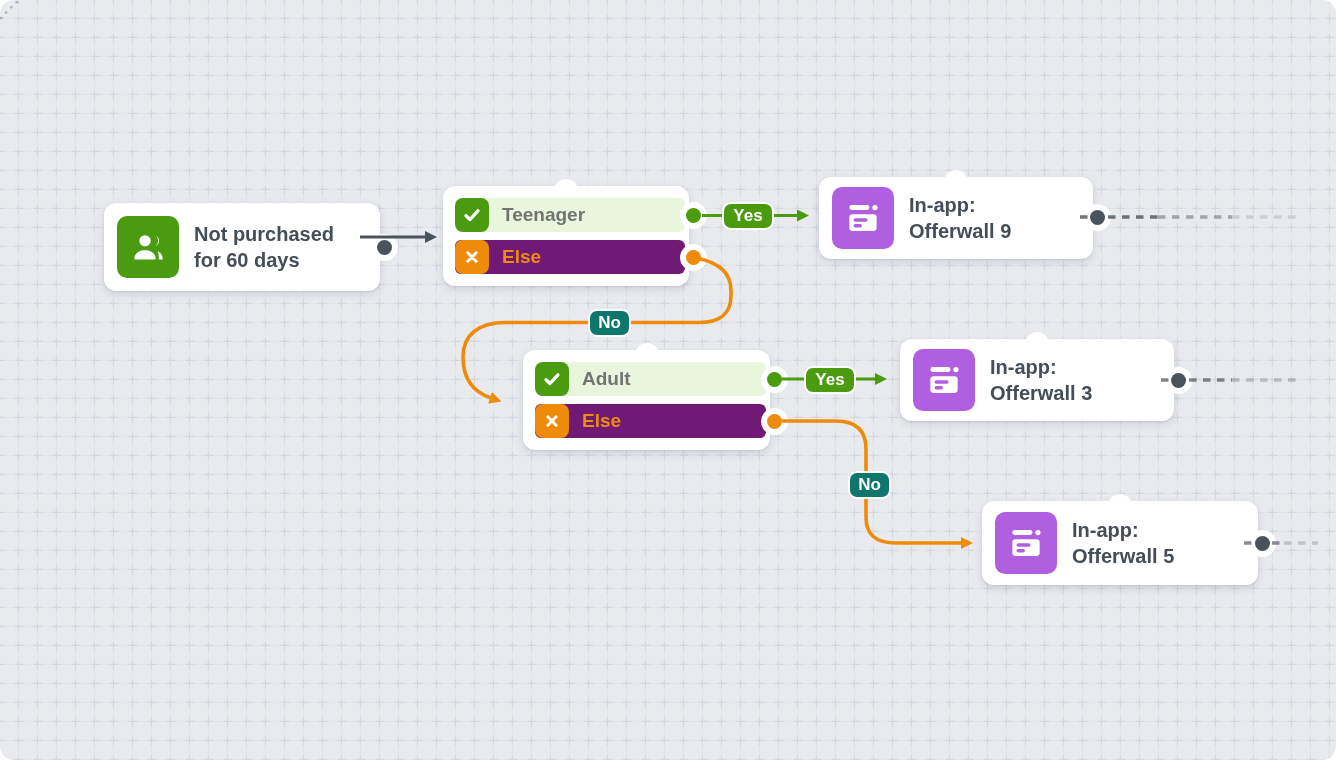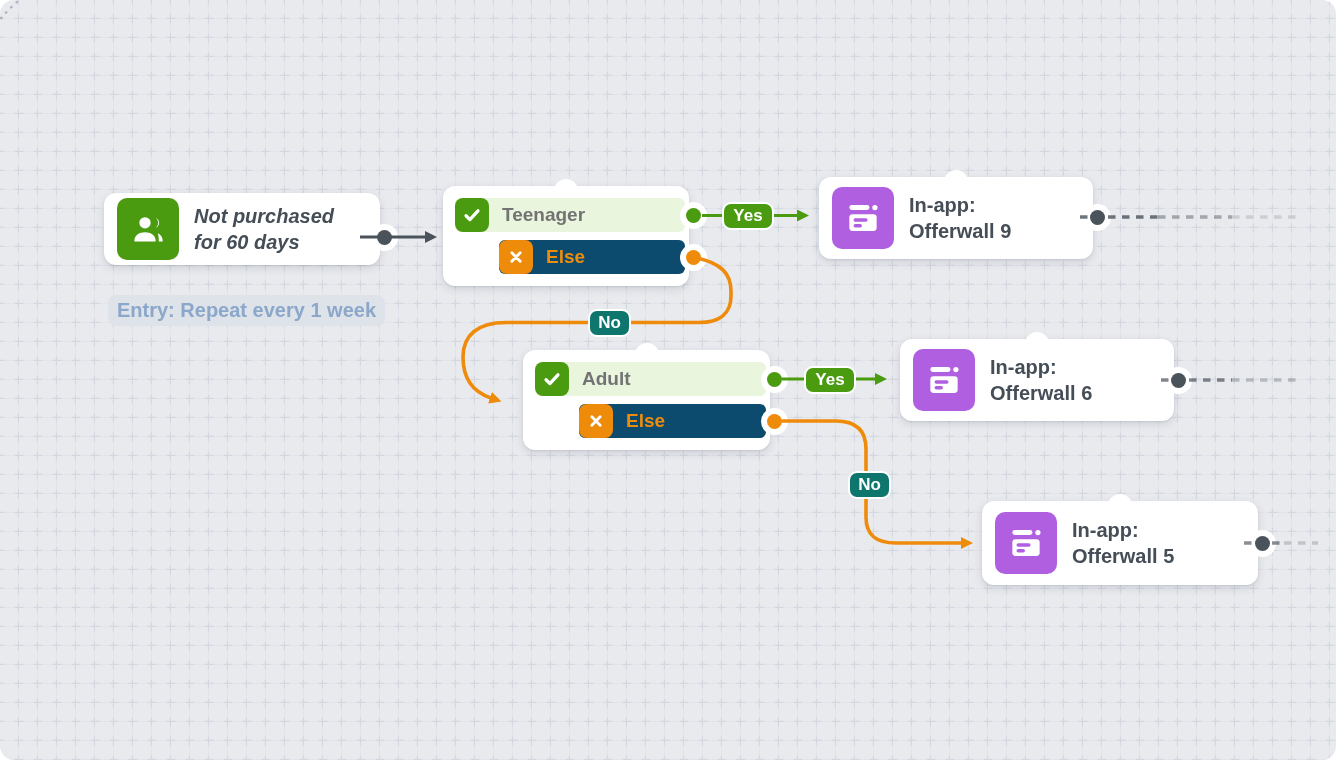--- a/index.html
+++ b/index.html
@@ -23,21 +23,21 @@
   .green-bg{background:#4a9b10;}
   .purple-bg{background:#b05fe0;}
   .node-label{font-size:20px;font-weight:700;color:#454d57;line-height:1.32;}
   .node-label span{display:block;}
 
   
   .node-cond{padding:12px 4px 12px 12px;box-sizing:border-box;}
   .branch-row{display:flex;align-items:center;height:34px;border-radius:6px;margin-bottom:8px;}
   .branch-row:last-of-type{margin-bottom:0;}
   .row-green{background:#e9f5dd;}
-  .row-orange{background:#0c4a6e;margin-left:44px;}
+  .row-orange{background:#701a75;}
   .icon-row{width:34px;height:34px;border-radius:8px;}
   .orange-bg{background:#ef8b0b;}
   .branch-label{margin-left:13px;font-size:19px;font-weight:700;}
   .lbl-dark{color:#737373;}
   .lbl-orange{color:#ee8c0c;}
 
   
   .port{position:absolute;right:-4px;width:0;height:0;z-index:2;}
   .port .bump{position:absolute;left:-13.5px;top:-13.5px;width:27px;height:27px;background:#fff;border-radius:50%;}
   .port .dot{position:absolute;left:-7.5px;top:-7.5px;width:15px;height:15px;border-radius:50%;}
@@ -57,21 +57,21 @@
   .badge-no{background:#0f766e;width:43px;text-align:center;}
 
   
   .entry-note{
     position:absolute;left:108px;top:295px;width:277px;height:31px;z-index:2;
     background:#dee2e9;border-radius:8px;color:#8ba7ca;font-size:20px;font-weight:700;
     text-align:center;line-height:31px;white-space:nowrap;
   }
 
   
-  #node-audience{left:104px;top:193px;width:250px;height:72px;font-style:italic;}
+  #node-audience{left:104px;top:203px;width:250px;height:88px;}
   #node-cond1{left:443px;top:186px;width:246px;height:100px;}
   #node-offerwall1{left:819px;top:177px;width:248px;height:82px;}
   #node-cond2{left:523px;top:350px;width:247px;height:100px;}
   #node-offerwall2{left:900px;top:339px;width:248px;height:82px;}
   #node-offerwall3{left:982px;top:501px;width:250px;height:84px;}
 
   #badge-yes1{left:722px;top:202px;}
   #badge-no1{left:588px;top:309px;}
   #badge-yes2{left:804px;top:366px;}
   #badge-no2{left:848px;top:471px;}
@@ -145,21 +145,20 @@
     <div class="node-label">
       <span>Not purchased</span>
       <span>for 60 days</span>
     </div>
     <div class="port port-dark" style="top:44px">
       <span class="bump"></span>
       <span class="dot"></span>
     </div>
   </div>
 
-  <div class="entry-note">Entry: Repeat every 1 week</div>
 
   <div class="card node-cond" id="node-cond1">
     <div class="in-bump"></div>
     <div class="branch-row row-green">
       <div class="icon-sq icon-row green-bg">
         <svg width="22" height="22" viewBox="0 0 24 24">
             <path d="M5.5 12.8l4.2 4.2 8.8-9.6" fill="none" stroke="#fff" stroke-width="3.6" stroke-linecap="round" stroke-linejoin="round"></path>
           </svg>
       </div>
       <span class="branch-label lbl-dark">Teenager</span>
@@ -237,21 +236,21 @@
       <svg width="42" height="42" viewBox="0 0 24 24">
         <rect x="4.2" y="4.6" width="11.5" height="2.8" rx="1.4" fill="#fff"></rect>
         <circle cx="18.8" cy="6" r="1.5" fill="#fff"></circle>
         <rect x="4.2" y="9.8" width="15.6" height="9.6" rx="1.8" fill="#fff"></rect>
         <rect x="6.6" y="12.2" width="8" height="2" rx="1" fill="#b05fe0"></rect>
         <rect x="6.6" y="15.4" width="4.8" height="2" rx="1" fill="#b05fe0"></rect>
       </svg>
     </div>
     <div class="node-label">
       <span>In-app:</span>
-      <span>Offerwall 6</span>
+      <span>Offerwall 3</span>
     </div>
     <div class="port port-dark" style="top:41px">
       <span class="bump"></span>
       <span class="dot"></span>
     </div>
   </div>
 
   <div class="card node-flex" id="node-offerwall3">
     <div class="in-bump"></div>
     <div class="icon-sq icon-big purple-bg">

